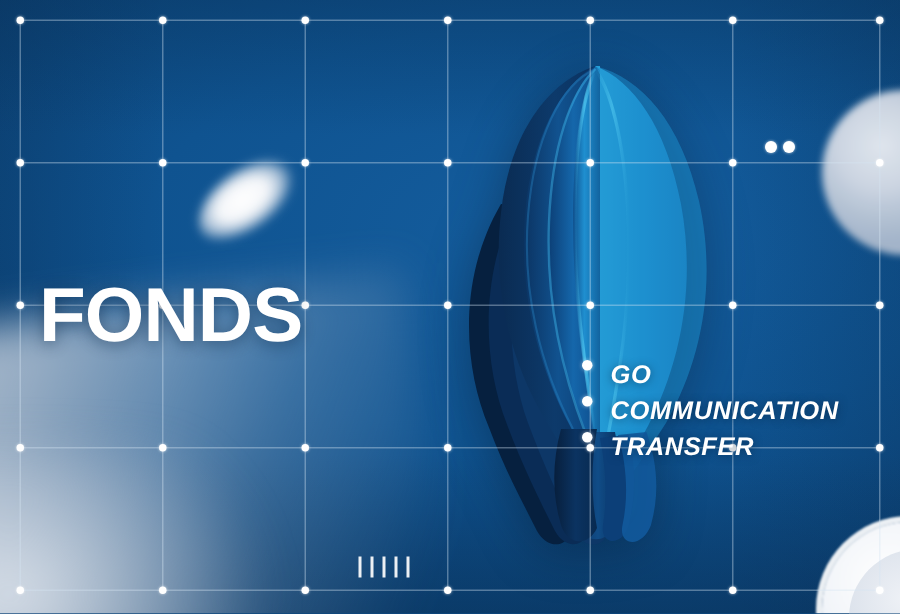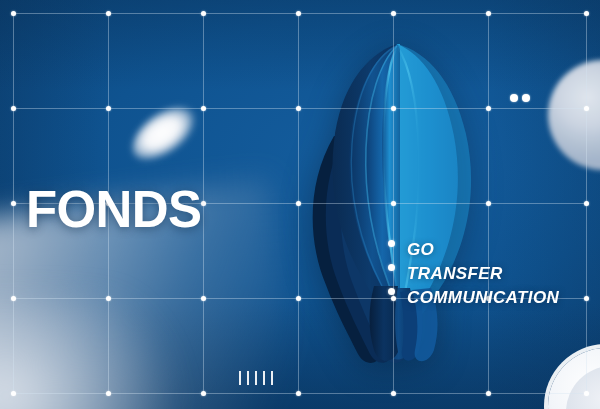--- a/index.html
+++ b/index.html
@@ -262,25 +262,25 @@
     <span class="l2">FONDS</span>
   </div>
 
   <div class="bullets">
     <div class="bitem">
       <span class="bdot"></span>
       <span class="blabel">GO</span>
     </div>
     <div class="bitem">
       <span class="bdot"></span>
-      <span class="blabel">TRANSFER</span>
+      <span class="blabel">COMMUNICATION</span>
     </div>
     <div class="bitem">
       <span class="bdot"></span>
-      <span class="blabel">COMMUNICATION</span>
+      <span class="blabel">TRANSFER</span>
     </div>
   </div>
 
   <div class="ticks">
     <div class="tick"></div>
     <div class="tick"></div>
     <div class="tick"></div>
     <div class="tick"></div>
     <div class="tick"></div>
   </div>

